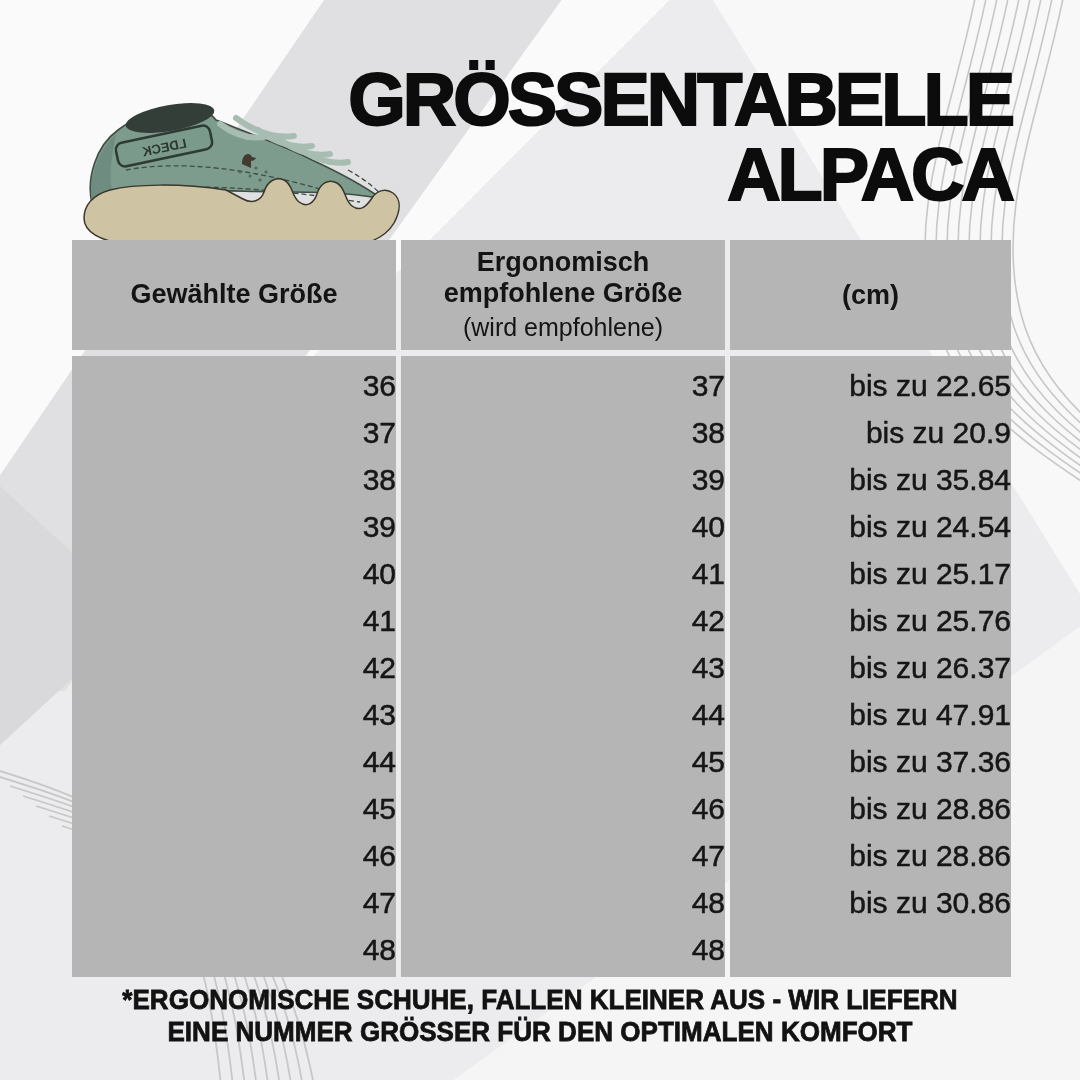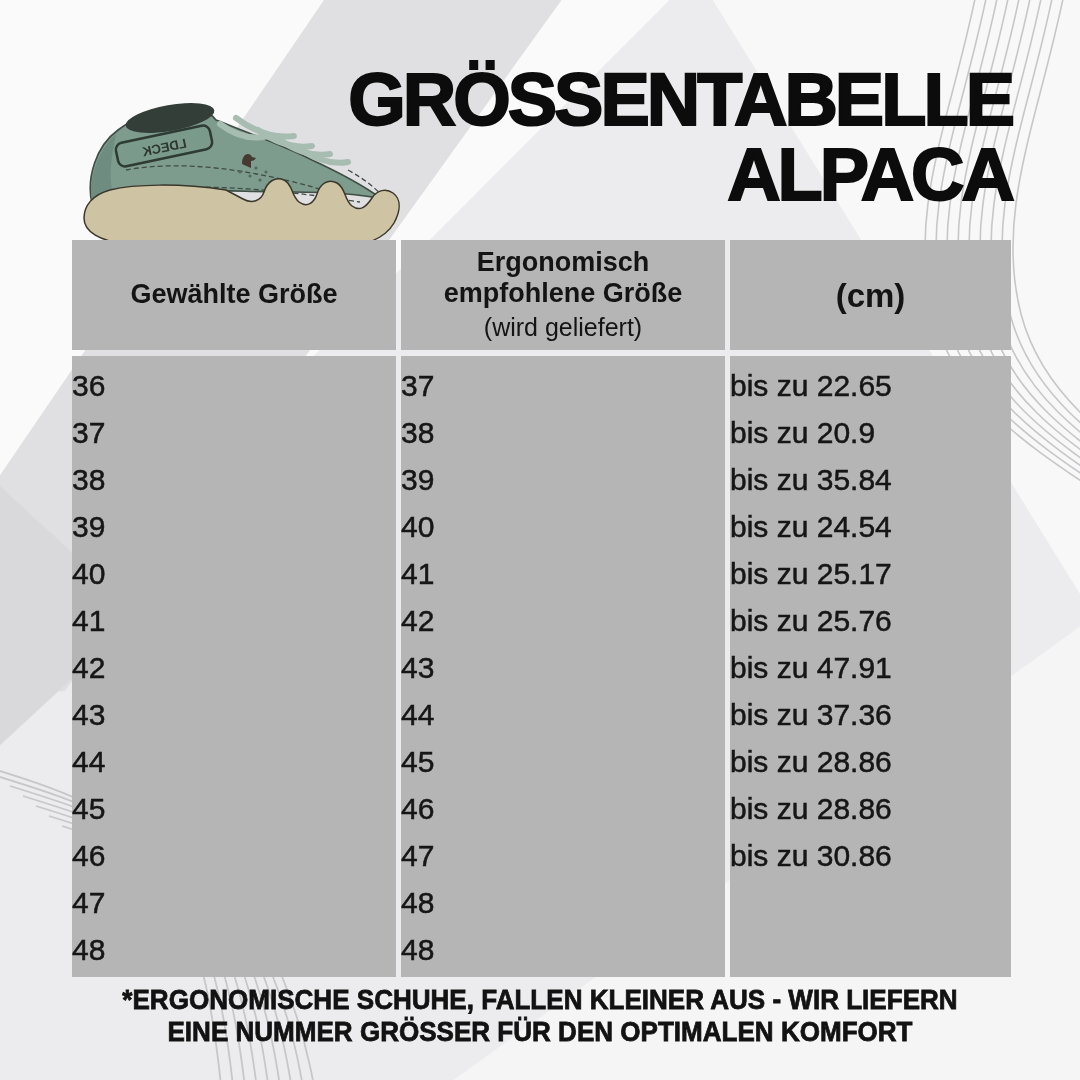--- a/index.html
+++ b/index.html
@@ -38,24 +38,24 @@
     display:grid;grid-template-columns:324px 324px 281px;
     column-gap:5px;row-gap:6px;
   }
   .th{
     background:#b5b5b6;height:110px;
     display:flex;flex-direction:column;justify-content:center;align-items:center;
     text-align:center;color:#141414;padding:0 8px;box-sizing:border-box;
   }
   .th .t{font-weight:bold;font-size:27px;line-height:1.18;}
   .th .s{font-weight:normal;font-size:25px;line-height:1.25;margin-top:2px;}
-  .th .s.bold-sub{font-weight:bold;font-size:33px;}
+  .th .s.bold-sub{font-weight:bold;font-size:27px;}
   .col-body{background:#b5b5b6;padding:6px 0 4px 0;}
   .cell{
-    height:47px;line-height:47px;text-align:left;
+    height:47px;line-height:47px;text-align:right;
     font-size:30px;color:#161616;-webkit-text-stroke:0.5px #161616;
     white-space:nowrap;
   }
   
   .footnote{
     position:absolute;left:0;top:984px;width:1080px;text-align:center;
     color:#121212;font-weight:bold;font-size:28px;line-height:1.16;
     letter-spacing:0;-webkit-text-stroke:0.8px #121212;
     transform:scaleX(0.93);transform-origin:center;
   }
@@ -151,21 +151,21 @@
     <div>GRÖSSENTABELLE</div>
     <div>ALPACA</div>
   </div>
 
   <div class="size-table">
     <div class="th">
       <div class="t">Gewählte Größe</div>
     </div>
     <div class="th">
       <div class="t">Ergonomisch empfohlene Größe</div>
-      <div class="s">(wird geliefert)</div>
+      <div class="s">(wird empfohlene)</div>
     </div>
     <div class="th">
       <div class="s bold-sub">(cm)</div>
     </div>
     <div class="col-body">
         <div class="cell">36</div>
         <div class="cell">37</div>
         <div class="cell">38</div>
         <div class="cell">39</div>
         <div class="cell">40</div>
@@ -193,20 +193,21 @@
         <div class="cell">48</div>
         <div class="cell">48</div>
       </div>
     <div class="col-body">
         <div class="cell">bis zu 22.65</div>
         <div class="cell">bis zu 20.9</div>
         <div class="cell">bis zu 35.84</div>
         <div class="cell">bis zu 24.54</div>
         <div class="cell">bis zu 25.17</div>
         <div class="cell">bis zu 25.76</div>
+        <div class="cell">bis zu 26.37</div>
         <div class="cell">bis zu 47.91</div>
         <div class="cell">bis zu 37.36</div>
         <div class="cell">bis zu 28.86</div>
         <div class="cell">bis zu 28.86</div>
         <div class="cell">bis zu 30.86</div>
       </div>
   </div>
 
   <div class="footnote">
     <div>*ERGONOMISCHE SCHUHE, FALLEN KLEINER AUS - WIR LIEFERN</div>

